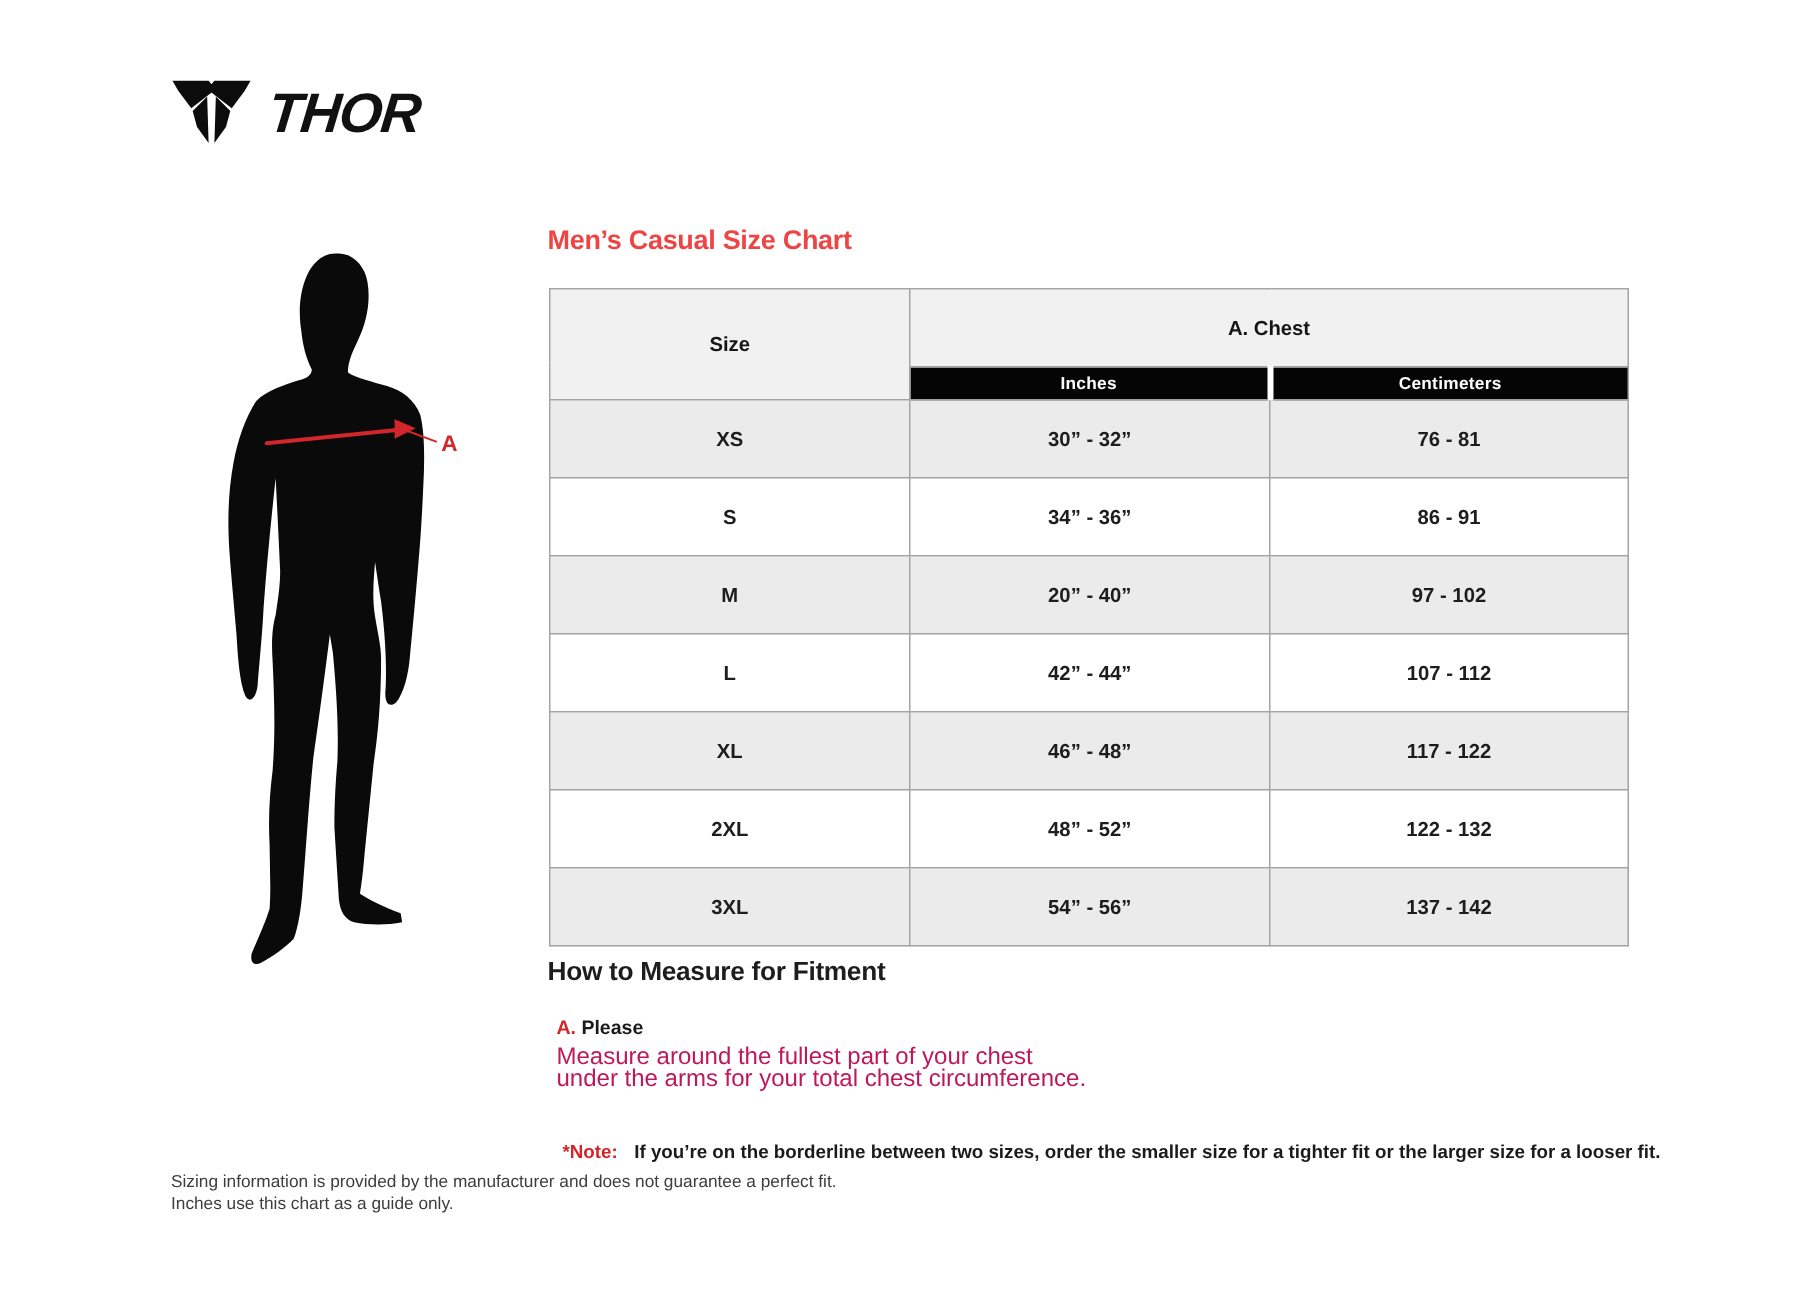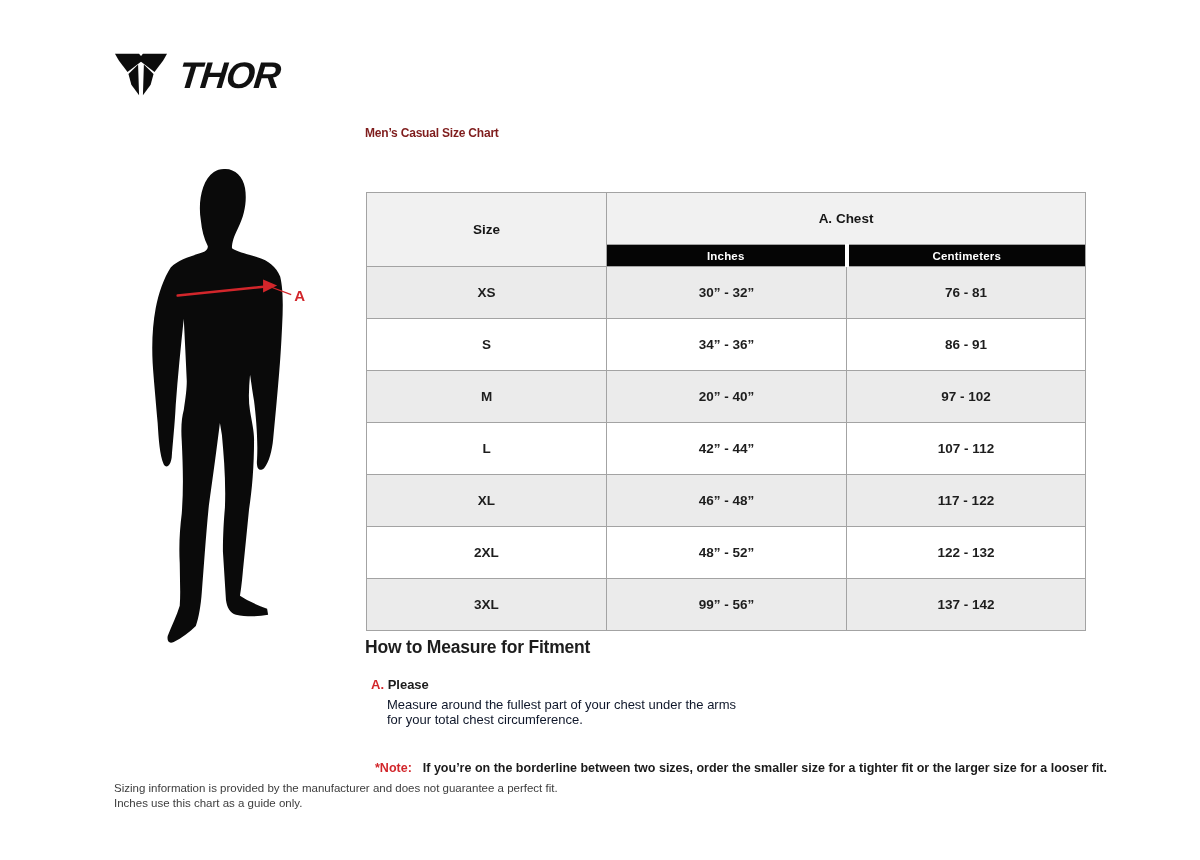--- a/index.html
+++ b/index.html
@@ -17,22 +17,22 @@
     font-weight:bold;font-style:italic;font-size:37px;letter-spacing:-1px;
     color:#111;transform:skewX(-6deg);line-height:1;padding-right:6px;
   }
 
   
   .figure{position:absolute;left:145px;top:166px;width:192px;height:482px;margin:0;}
   .figure svg{display:block;width:100%;height:100%;}
 
   
   .chart-title{
-    position:absolute;left:365px;top:126px;margin:0;
-    font-size:12px;font-weight:bold;color:#7f1d1d;letter-spacing:-0.2px;
+    position:absolute;left:365px;top:150px;margin:0;
+    font-size:18px;font-weight:bold;color:#ef4444;letter-spacing:-0.2px;
   }
   table.size-chart{
     position:absolute;left:366px;top:192px;width:719px;
     border-collapse:collapse;table-layout:fixed;
   }
   table.size-chart th,table.size-chart td{
     border:1px solid #a3a3a3;text-align:center;vertical-align:middle;padding:0;
   }
   thead tr.head-main th{
     height:51px;background:#f1f1f1;font-size:13.5px;font-weight:bold;color:#161616;
@@ -48,21 +48,21 @@
   tbody td{font-weight:bold;}
   tbody tr:nth-child(odd) th,tbody tr:nth-child(odd) td{background:#ebebeb;}
   tbody tr:nth-child(even) th,tbody tr:nth-child(even) td{background:#ffffff;}
 
   
   .measure{position:absolute;left:365px;top:637px;width:710px;}
   .measure h2{margin:0;font-size:17.5px;font-weight:bold;color:#1d1d1d;letter-spacing:-0.2px;}
   .measure-item{margin:19px 0 0 6px;}
   .item-head{font-size:13px;font-weight:bold;color:#1b1b1b;}
   .item-head .red{color:#d2262b;}
-  .item-desc{margin:5px 0 0 16px;width:356px;font-size:13px;line-height:15px;color:#0f172a;}
+  .item-desc{margin:5px 0 0 0;width:356px;font-size:16px;line-height:15px;color:#be185d;}
 
   .note{position:absolute;left:365px;top:751px;margin:10px;font-size:12.5px;font-weight:bold;color:#1b1b1b;}
   .note .red{color:#d2262b;margin-right:11px;}
 
   
   .footnote{position:absolute;left:114px;top:781px;font-size:11.5px;line-height:14.5px;color:#3d3d3d;}
 </style>
 </head>
 <body>
 
@@ -150,21 +150,21 @@
         <td>46” - 48”</td>
         <td>117 - 122</td>
       </tr>
       <tr>
         <th>2XL</th>
         <td>48” - 52”</td>
         <td>122 - 132</td>
       </tr>
       <tr>
         <th>3XL</th>
-        <td>99” - 56”</td>
+        <td>54” - 56”</td>
         <td>137 - 142</td>
       </tr>
     </tbody>
   </table>
 
   <section class="measure">
     <h2>How to Measure for Fitment</h2>
     <div class="measure-item">
       <div class="item-head">
         <span class="red">A.</span>

